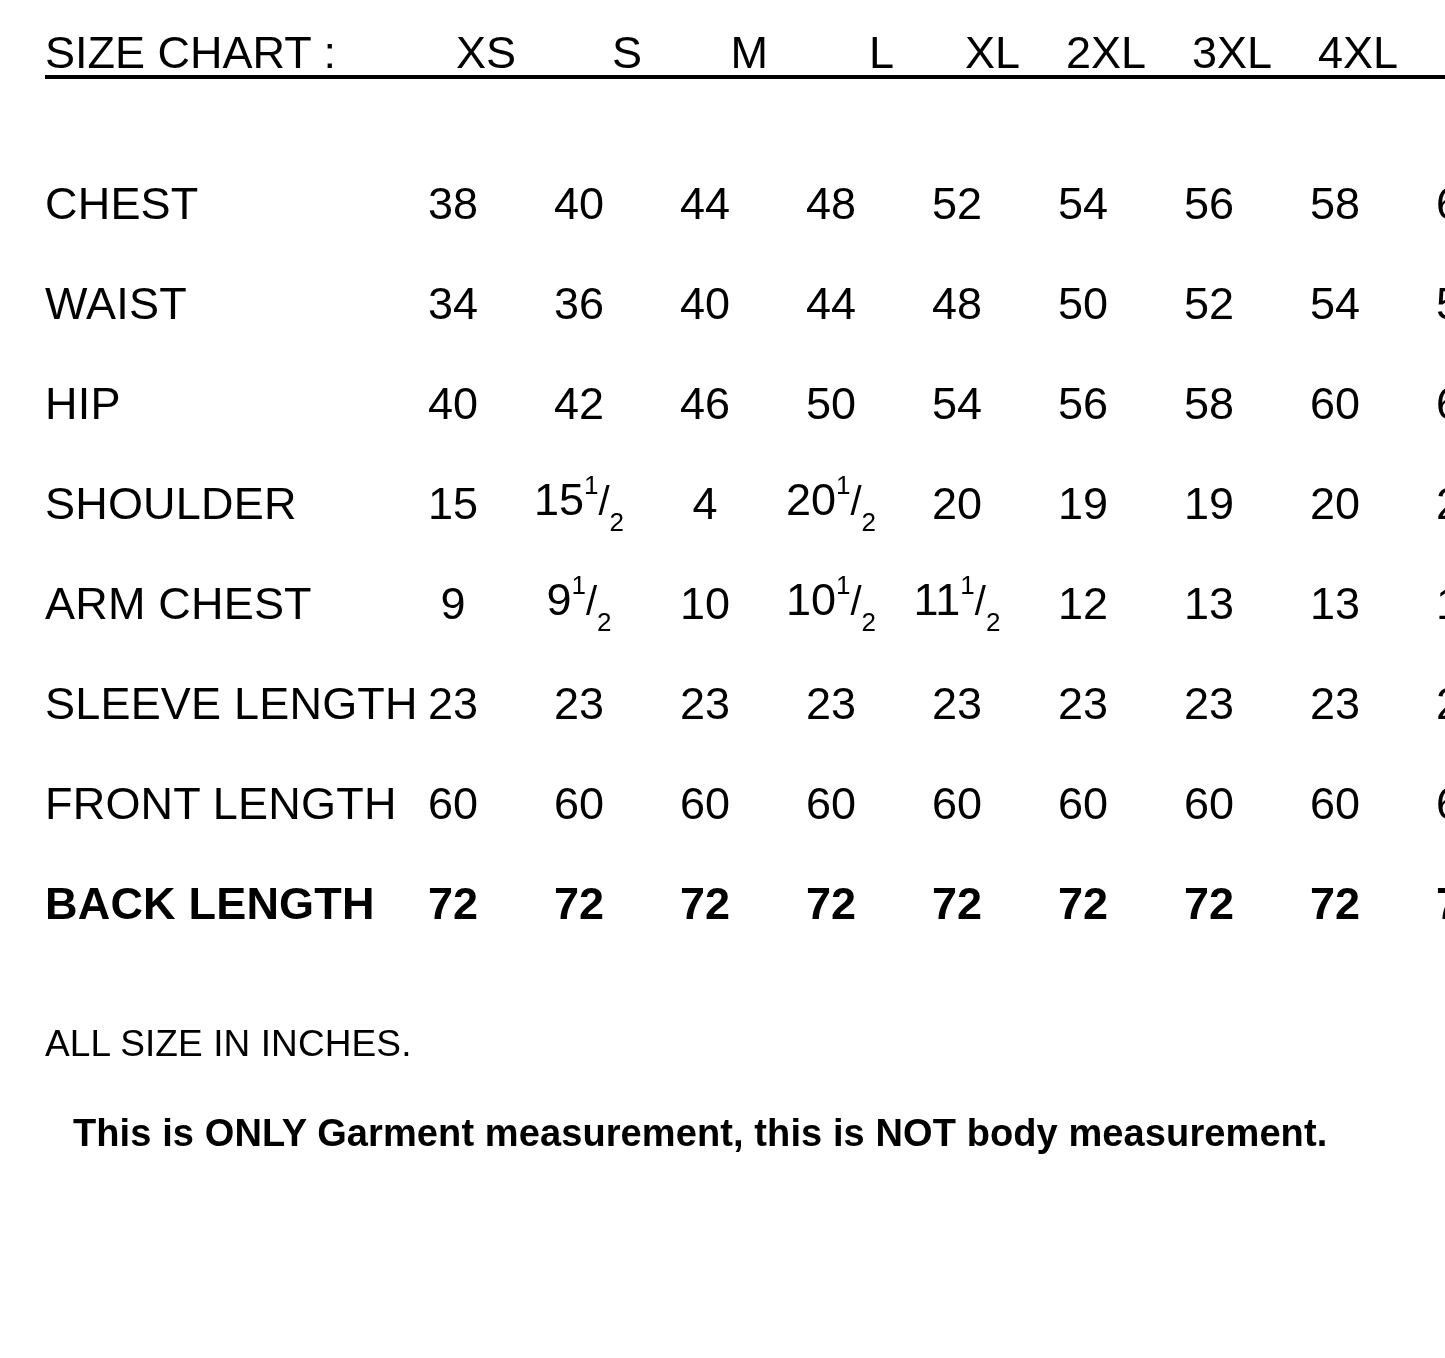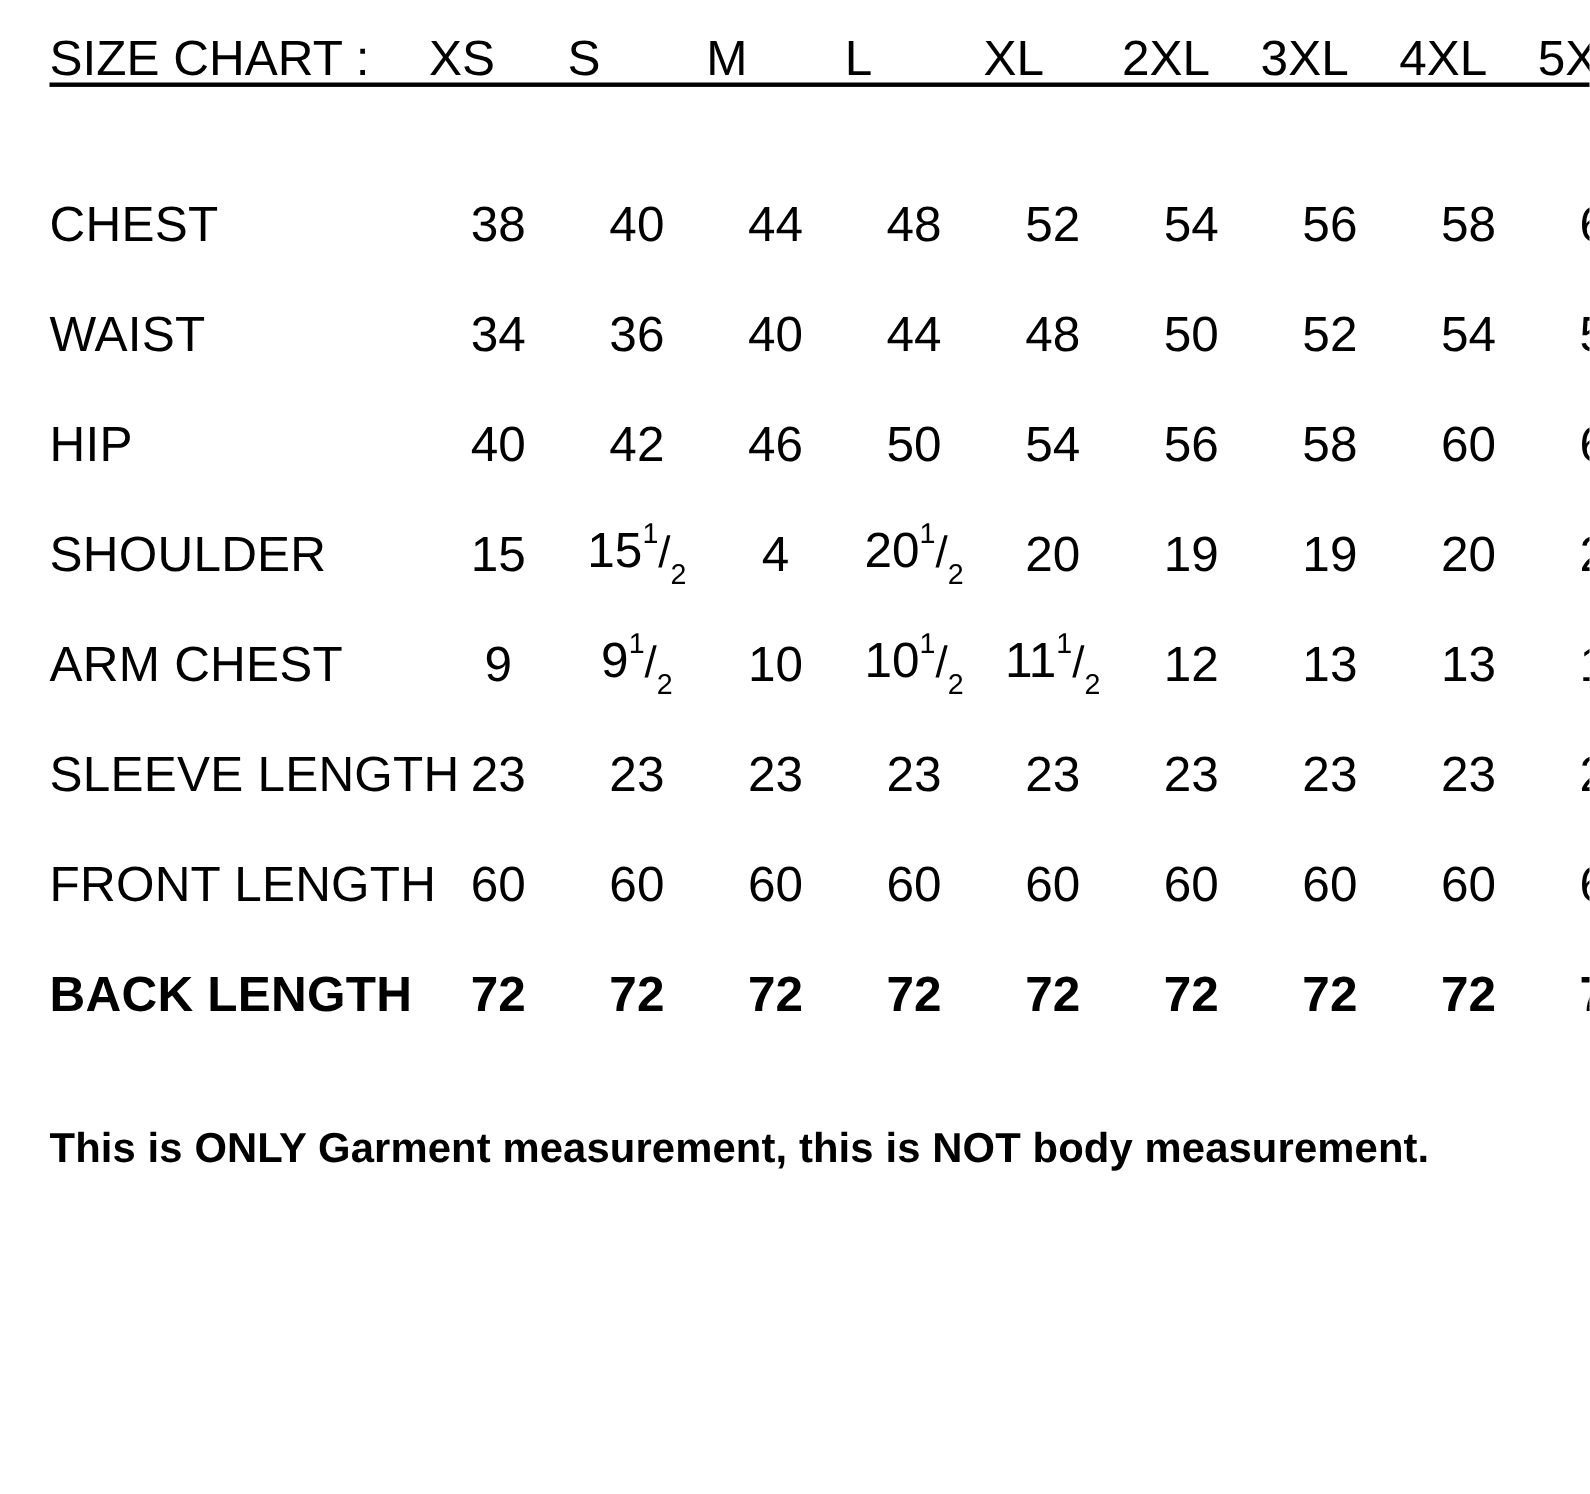--- a/index.html
+++ b/index.html
@@ -48,21 +48,21 @@
     letter-spacing: 0.2px;
   }
 
   .head-label {
     text-align: left;
     font-size: 45px;
     padding-bottom: 22px;
   }
 
   .head-size {
-    text-align: left;
+    text-align: right;
     font-size: 45px;
     padding-bottom: 22px;
   }
 
   .cell {
     text-align: center;
   }
 
   .hrule-row td {
     padding: 0;
@@ -117,20 +117,21 @@
   .note {
     font-size: 37px;
     line-height: 1.0;
     margin-bottom: 52px;
     letter-spacing: 0.1px;
   }
   .note.bold {
     font-weight: bold;
     font-size: 38px;
     margin-bottom: 0;
+    margin-left: 28px;
   }
 </style>
 </head>
 <body>
 
 <div class="page">
 
   <table class="size-chart">
     <colgroup>
       <col class="label-col">
@@ -279,16 +280,17 @@
         <td class="cell">72</td>
         <td class="cell">72</td>
         <td class="cell">72</td>
         <td class="cell">72</td>
       </tr>
 
     </tbody>
   </table>
 
   <div class="notes">
+    <div class="note">ALL SIZE IN INCHES.</div>
     <div class="note bold">This is ONLY Garment measurement, this is NOT body measurement.</div>
   </div>
 
 </div>
 
 </body></html>

